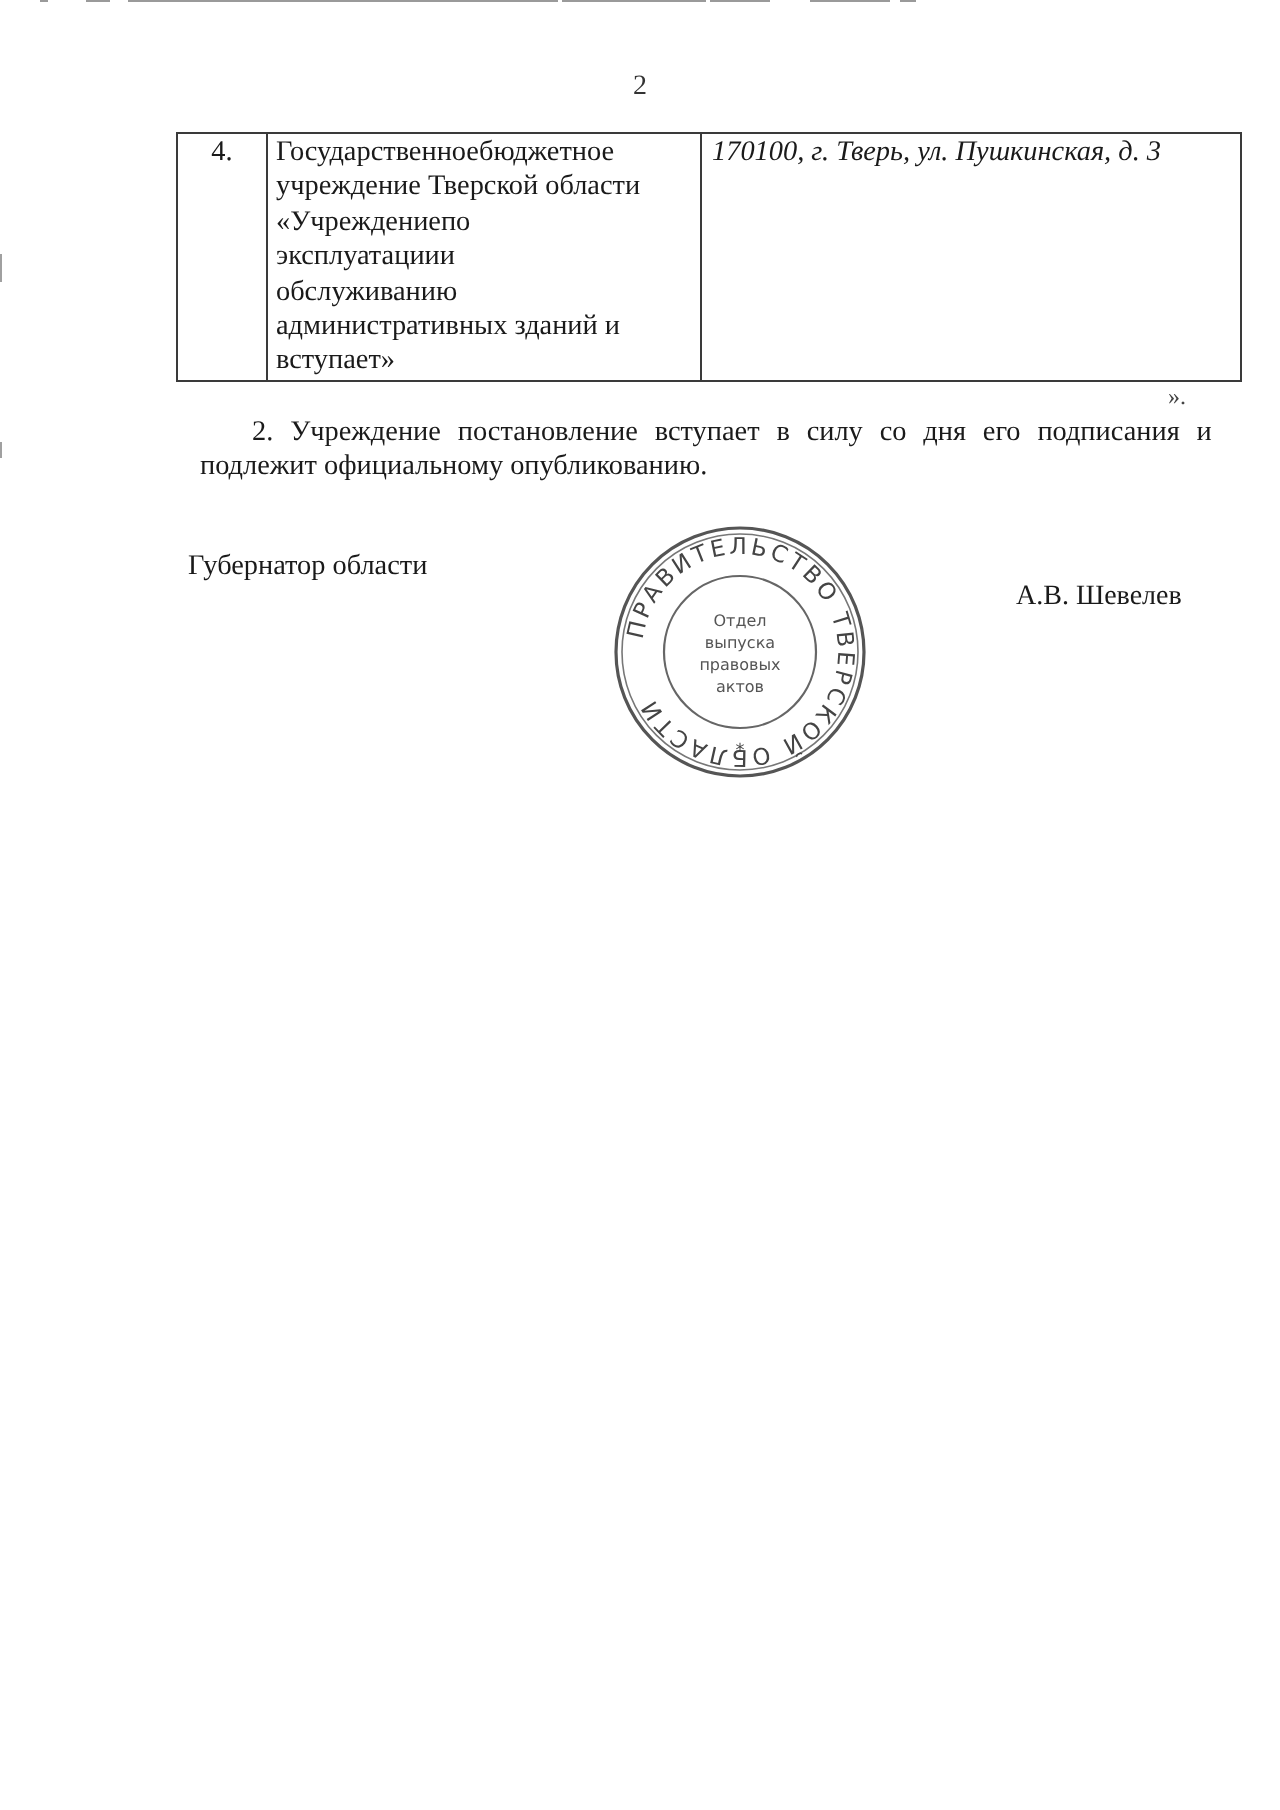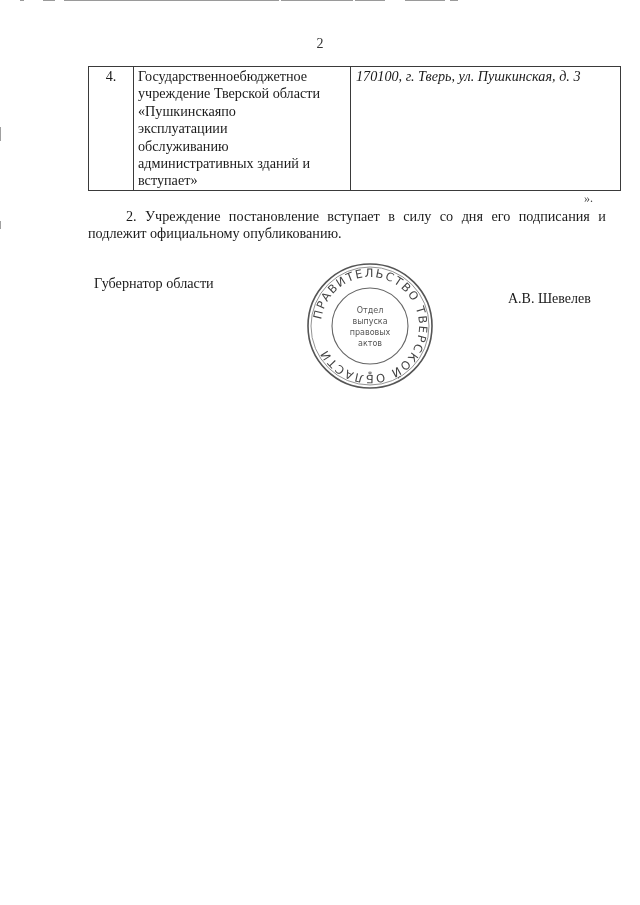--- a/index.html
+++ b/index.html
@@ -28,21 +28,21 @@
     .name-line { display: flex; white-space: nowrap; }
     .name-line.left { justify-content: flex-start; }
     .quote-close {
       position: absolute; top: 191px; left: 584px; font-size: 12px; color: #444;
     }
     .para {
       position: absolute; top: 208px; left: 88px; width: 518px;
       font-size: 14.2px; line-height: 17px; text-align: justify;
     }
     .para .l1 { display: flex; justify-content: space-between; padding-left: 38px; white-space: nowrap; }
-    .para .l2 { white-space: nowrap; }
+    .para .l2 { white-space: nowrap; margin-left: 12px; }
     .sig-left { position: absolute; top: 275px; left: 94px; font-size: 14.2px; }
     .sig-right { position: absolute; top: 291px; left: 508px; font-size: 14px; }
     .seal { position: absolute; top: 262px; left: 306px; width: 128px; height: 128px; }
   </style>
 </head>
 <body>
 
 <div class="scan-top">
   <span style="left:20px;width:4px"></span>
   <span style="left:43px;width:12px"></span>
@@ -63,21 +63,21 @@
     <td class="c-num">4.</td>
     <td class="c-name">
       <div class="name-line">
         <span>Государственное</span>
         <span>бюджетное</span>
       </div>
       <div class="name-line left">
         <span>учреждение Тверской области</span>
       </div>
       <div class="name-line">
-        <span>«Пушкинская</span>
+        <span>«Учреждение</span>
         <span>по</span>
       </div>
       <div class="name-line">
         <span>эксплуатации</span>
         <span>и</span>
       </div>
       <div class="name-line left">
         <span>обслуживанию</span>
       </div>
       <div class="name-line left">

